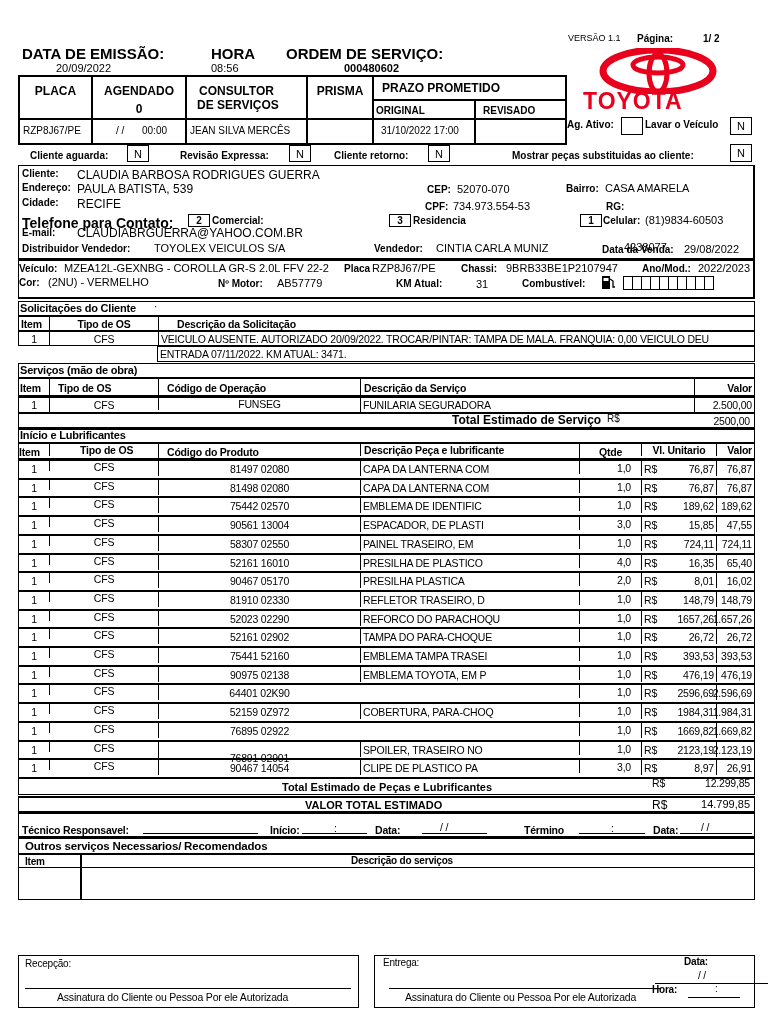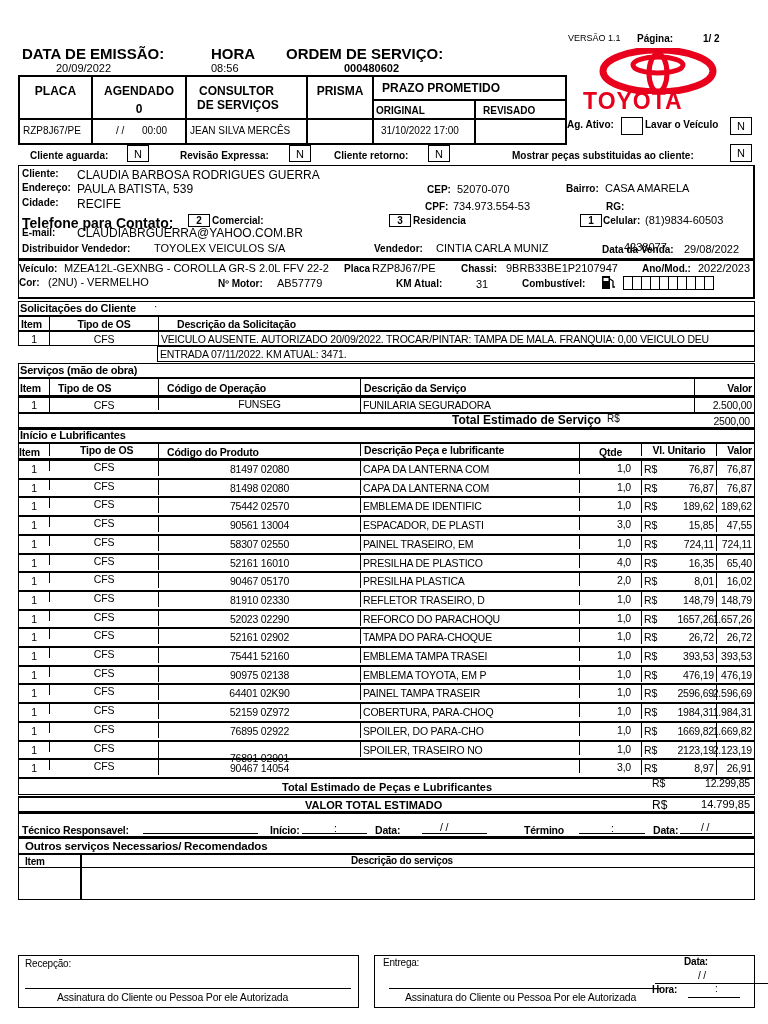--- a/index.html
+++ b/index.html
@@ -328,60 +328,59 @@
       <div class="narrow" style="left: 341px; width: 219px; padding-left: 2px; height: 15px;">EMBLEMA TOYOTA, EM P</div>
       <div class="narrow r" style="left: 560px; width: 62px; padding-right: 10px; height: 13px;">1,0</div>
       <div class="narrow" style="left: 622px; width: 20px; padding-left: 2px; height: 15px; border-left: 1px solid rgb(0, 0, 0);">R$</div>
       <div class="narrow r" style="left: 642px; width: 55px; height: 15px; border-left: none;">476,19</div>
       <div class="narrow r" style="left: 697px; width: 38px; height: 15px;">476,19</div>
     </div>
     <div class="row" style="top: 683px; border-width: 2px 1px 1px; border-style: solid; border-color: rgb(0, 0, 0); border-image: initial; height: 20px;">
       <div class="narrow c" style="left: 0px; width: 30px; border-left: none; height: 15px;">1</div>
       <div class="narrow c" style="left: 30px; width: 109px; height: 10px; align-items: flex-start;">CFS</div>
       <div class="narrow c" style="left: 139px; width: 202px; height: 15px;">64401 02K90</div>
-      <div class="narrow" style="left: 341px; width: 219px; padding-left: 2px; height: 15px;">PAINEL TAMPA TRASEIR</div>
       <div class="narrow r" style="left: 560px; width: 62px; padding-right: 10px; height: 13px;">1,0</div>
       <div class="narrow" style="left: 622px; width: 20px; padding-left: 2px; height: 15px; border-left: 1px solid rgb(0, 0, 0);">R$</div>
       <div class="narrow r" style="left: 642px; width: 55px; height: 15px; border-left: none;">2596,69</div>
       <div class="narrow r" style="left: 697px; width: 38px; height: 15px;">2.596,69</div>
     </div>
     <div class="row" style="top: 702px; border-width: 2px 1px 1px; border-style: solid; border-color: rgb(0, 0, 0); border-image: initial; height: 20px;">
       <div class="narrow c" style="left: 0px; width: 30px; border-left: none; height: 15px;">1</div>
       <div class="narrow c" style="left: 30px; width: 109px; height: 10px; align-items: flex-start;">CFS</div>
       <div class="narrow c" style="left: 139px; width: 202px; height: 15px;">52159 0Z972</div>
       <div class="narrow" style="left: 341px; width: 219px; padding-left: 2px; height: 15px;">COBERTURA, PARA-CHOQ</div>
       <div class="narrow r" style="left: 560px; width: 62px; padding-right: 10px; height: 13px;">1,0</div>
       <div class="narrow" style="left: 622px; width: 20px; padding-left: 2px; height: 15px; border-left: 1px solid rgb(0, 0, 0);">R$</div>
       <div class="narrow r" style="left: 642px; width: 55px; height: 15px; border-left: none;">1984,31</div>
       <div class="narrow r" style="left: 697px; width: 38px; height: 15px;">1.984,31</div>
     </div>
     <div class="row" style="top: 721px; border-width: 2px 1px 1px; border-style: solid; border-color: rgb(0, 0, 0); border-image: initial; height: 20px;">
       <div class="narrow c" style="left: 0px; width: 30px; border-left: none; height: 15px;">1</div>
       <div class="narrow c" style="left: 30px; width: 109px; height: 10px; align-items: flex-start;">CFS</div>
       <div class="narrow c" style="left: 139px; width: 202px; height: 15px;">76895 02922</div>
-      <div class="narrow" style="left: 341px; width: 219px; padding-left: 2px; height: 15px;">SPOILER, DO PARA-CHO</div>
       <div class="narrow r" style="left: 560px; width: 62px; padding-right: 10px; height: 13px;">1,0</div>
       <div class="narrow" style="left: 622px; width: 20px; padding-left: 2px; height: 15px; border-left: 1px solid rgb(0, 0, 0);">R$</div>
       <div class="narrow r" style="left: 642px; width: 55px; height: 15px; border-left: none;">1669,82</div>
       <div class="narrow r" style="left: 697px; width: 38px; height: 15px;">1.669,82</div>
     </div>
     <div class="row" style="top: 740px; border-width: 2px 1px 1px; border-style: solid; border-color: rgb(0, 0, 0); border-image: initial; height: 20px;">
       <div class="narrow c" style="left: 0px; width: 30px; border-left: none; height: 15px;">1</div>
       <div class="narrow c" style="left: 30px; width: 109px; height: 10px; align-items: flex-start;">CFS</div>
       <div class="narrow c" style="left: 139px; width: 202px; height: 32px;">76891 02901</div>
       <div class="narrow" style="left: 341px; width: 219px; padding-left: 2px; height: 15px;">SPOILER, TRASEIRO NO</div>
       <div class="narrow r" style="left: 560px; width: 62px; padding-right: 10px; height: 13px;">1,0</div>
       <div class="narrow" style="left: 622px; width: 20px; padding-left: 2px; height: 15px; border-left: 1px solid rgb(0, 0, 0);">R$</div>
       <div class="narrow r" style="left: 642px; width: 55px; height: 15px; border-left: none;">2123,19</div>
       <div class="narrow r" style="left: 697px; width: 38px; height: 15px;">2.123,19</div>
     </div>
     <div class="row" style="top: 758px; border-width: 2px 1px 1px; border-style: solid; border-color: rgb(0, 0, 0); border-image: initial; height: 20px;">
       <div class="narrow c" style="left: 0px; width: 30px; border-left: none; height: 15px;">1</div>
       <div class="narrow c" style="left: 30px; width: 109px; height: 10px; align-items: flex-start;">CFS</div>
       <div class="narrow c" style="left: 139px; width: 202px; height: 15px;">90467 14054</div>
+      <div class="narrow" style="left: 341px; width: 219px; padding-left: 2px; height: 15px;">CLIPE DE PLASTICO PA</div>
       <div class="narrow r" style="left: 560px; width: 62px; padding-right: 10px; height: 13px;">3,0</div>
       <div class="narrow" style="left: 622px; width: 20px; padding-left: 2px; height: 15px; border-left: 1px solid rgb(0, 0, 0);">R$</div>
       <div class="narrow r" style="left: 642px; width: 55px; height: 15px; border-left: none;">8,97</div>
       <div class="narrow r" style="left: 697px; width: 38px; height: 15px;">26,91</div>
     </div>
   </div>
 
 <div class="box" style="left:18px;top:777px;width:737px;height:18px;border-top:2px solid #000;"></div>
 <div class="abs b" style="left:282px;top:781px;font-size:11px;">Total Estimado de Peças e Lubrificantes</div>
 <div class="abs narrow" style="left:652px;top:777px;">R$</div>

